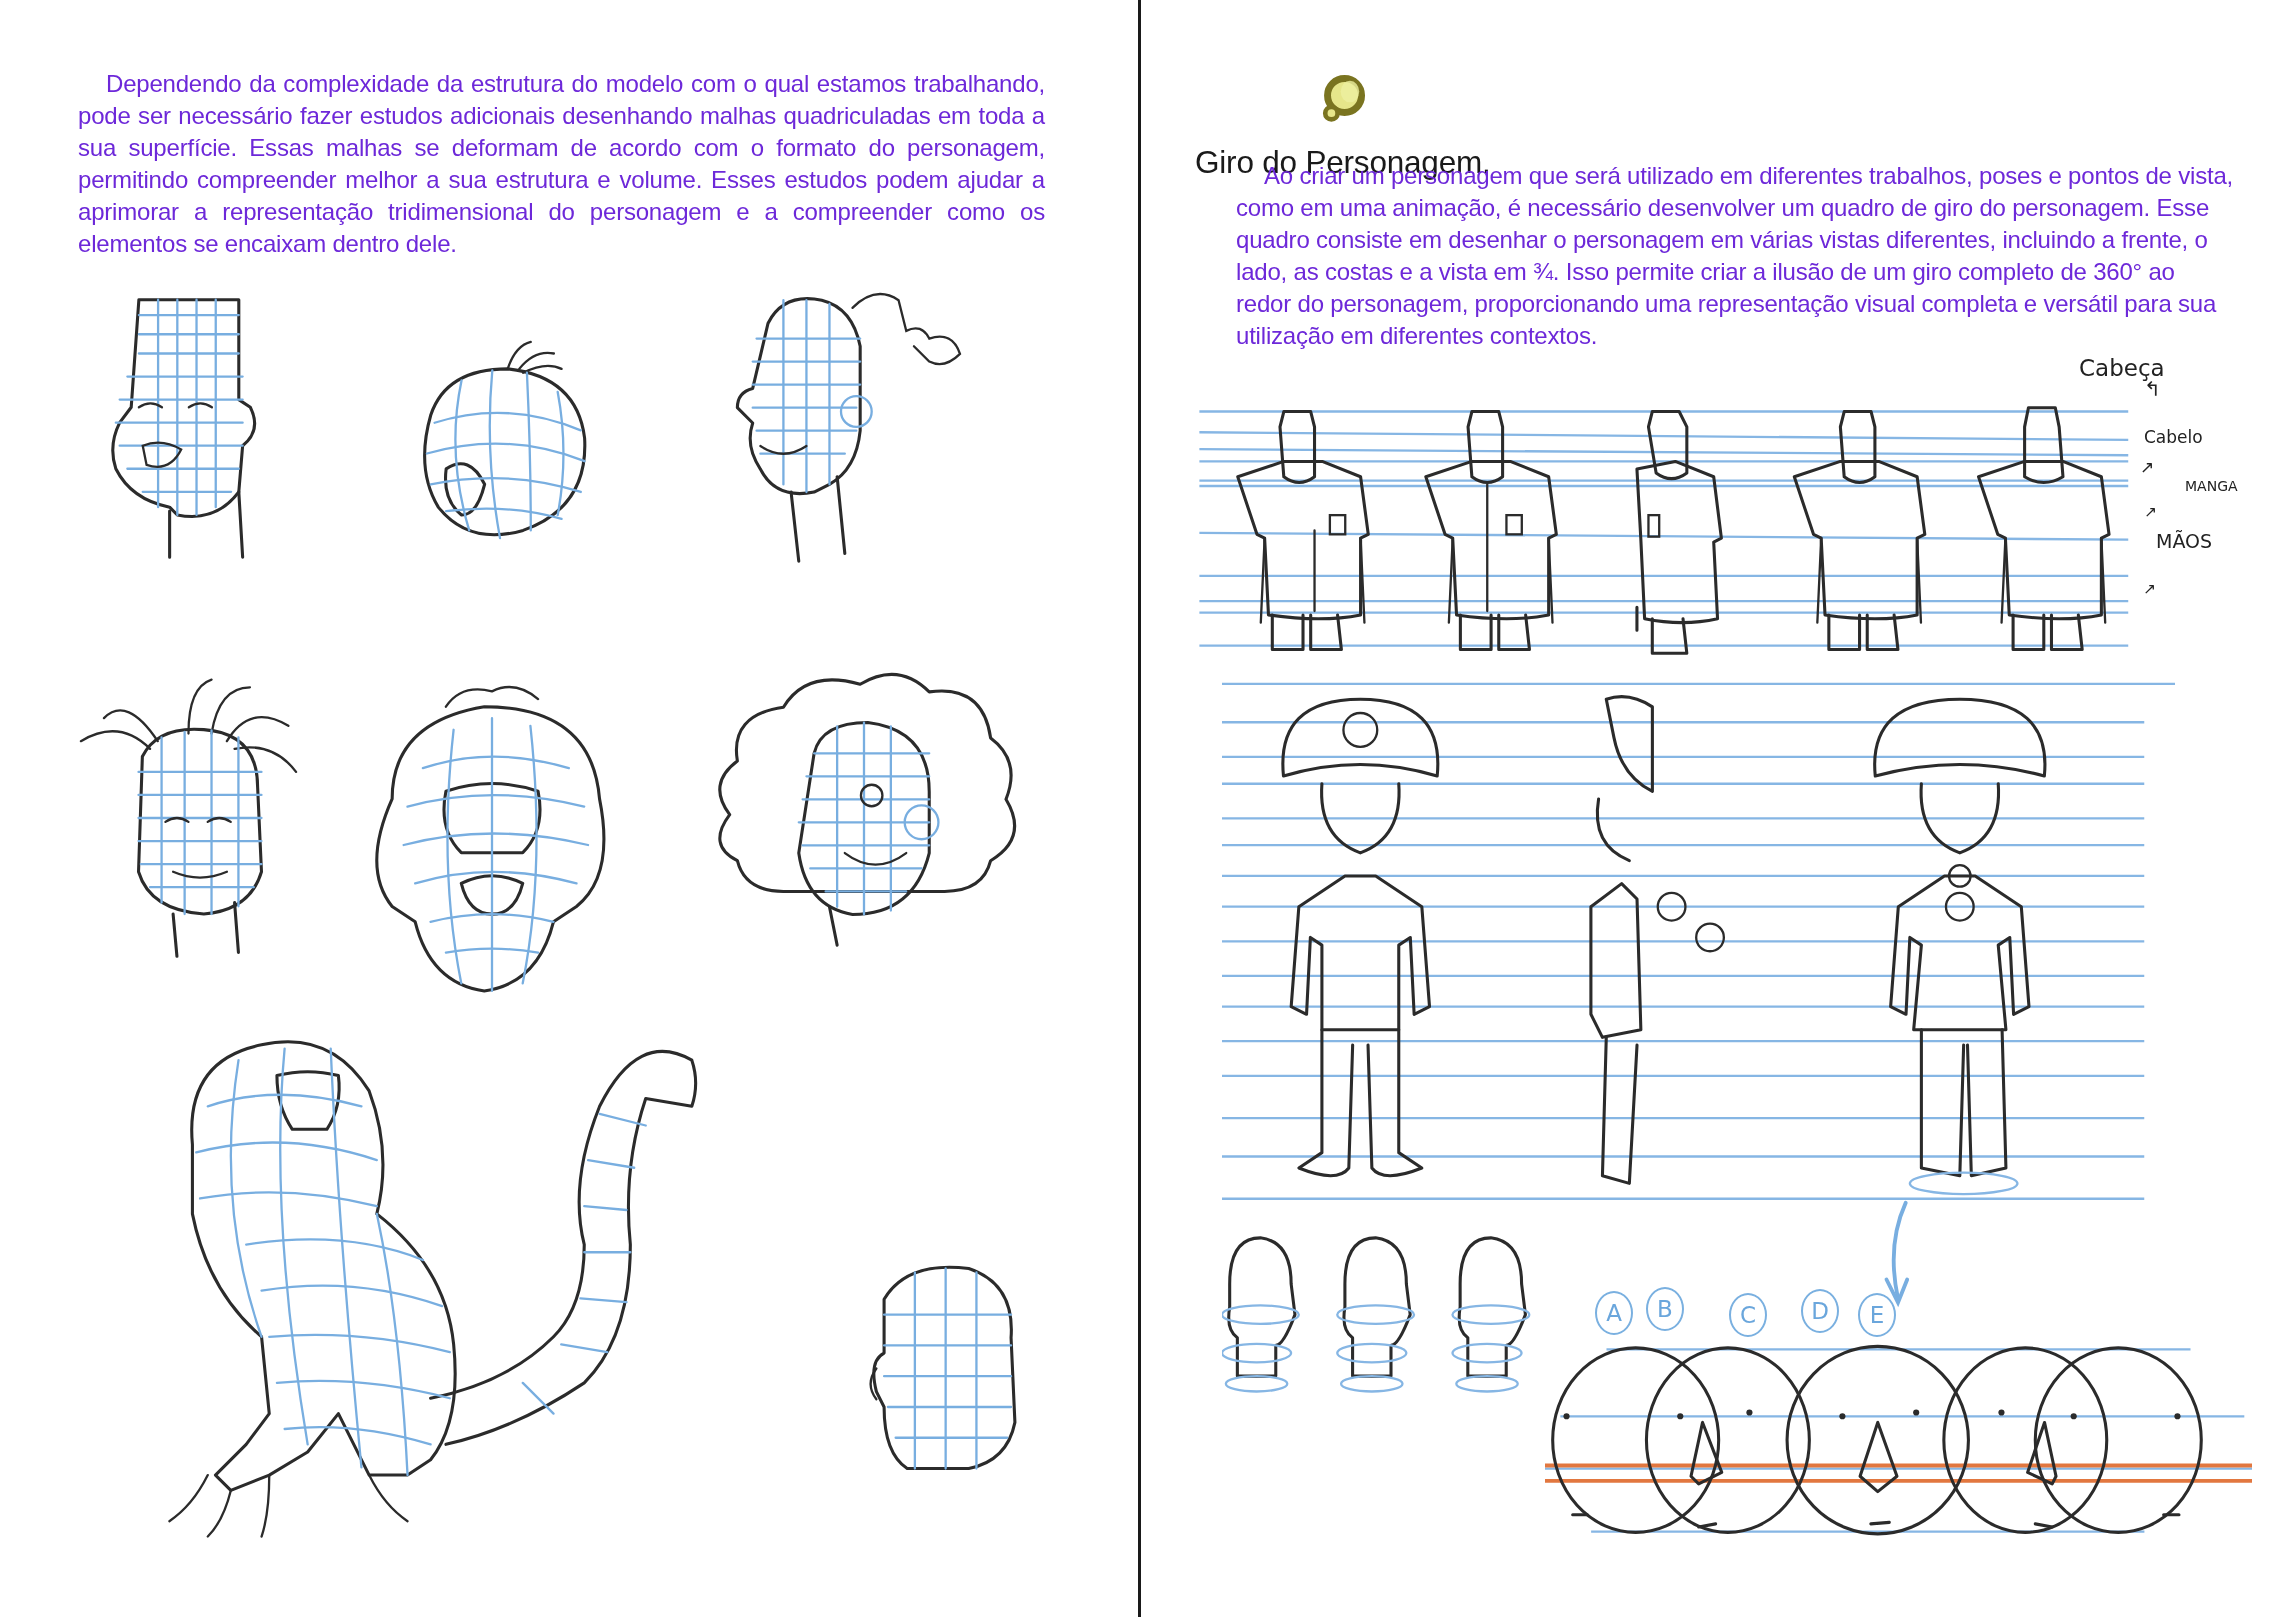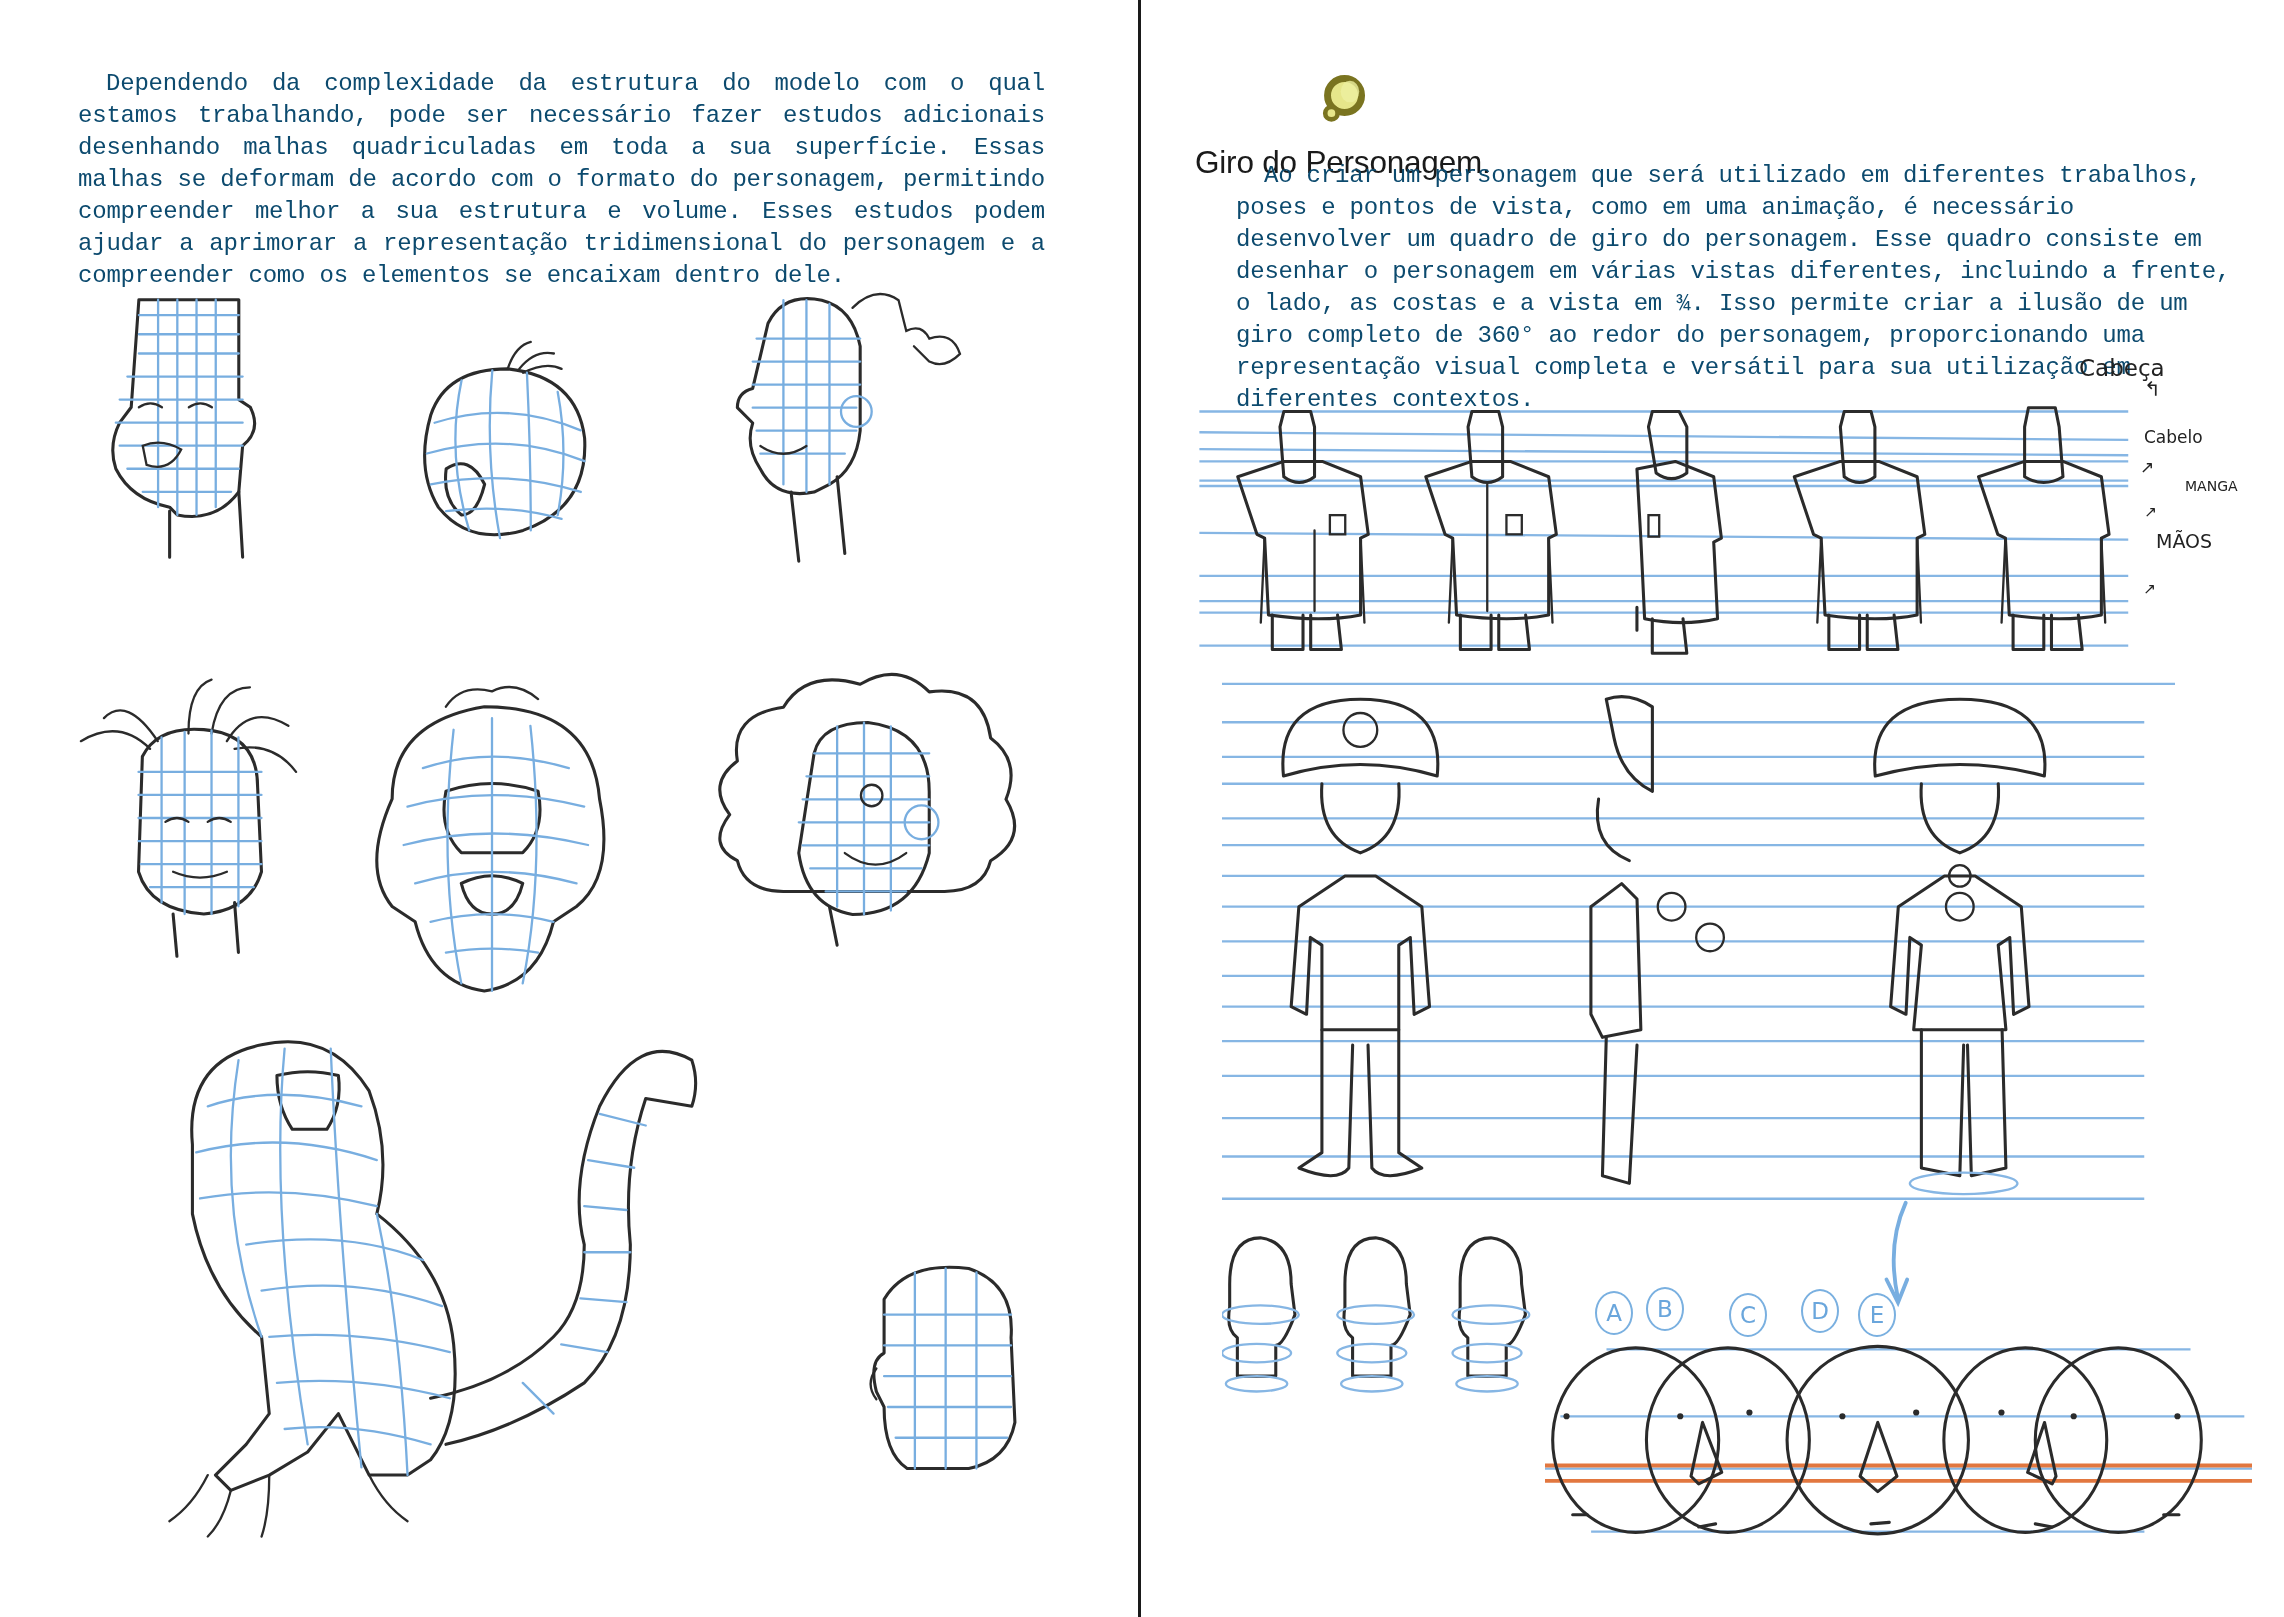--- a/index.html
+++ b/index.html
@@ -2,21 +2,21 @@
 <html style="font-size:12.3px"><head>
 <meta charset="utf-8">
 <style>
   html, body { margin:0; padding:0; background:#fff; }
   body { width:2284px; height:1618px; position:relative; overflow:hidden; font-family:"Liberation Sans", sans-serif; color:#2a2a2a; }
   .page { position:absolute; top:0; height:1618px; background:#fff; }
   .page-left { left:0; width:1138px; }
   .page-right { left:1141px; width:1143px; }
   .divider { position:absolute; left:1138px; top:0; width:3.1px; height:1618px; background:#1a1a1a; }
 
-  .para { position:absolute; font-size:24px; line-height:32px; color:#0c4a6e; letter-spacing:-0.2px;font-family:Liberation Mono, monospace; }
+  .para { position:absolute; font-size:24px; line-height:32px; color:#6d28d9; letter-spacing:-0.2px; }
   .para.justify { text-align:justify; text-align-last:left; }
   .para .indent { display:inline-block; width:28px; }
 
   .title-row { position:absolute; left:1195px; top:73px; display:flex; align-items:center; gap:20px;flex-direction:column; }
   .title { font-size:31.5px; color:#1a1a1a; letter-spacing:-0.2px; }
 
   .sketch { position:absolute; }
   .sketch svg { width:100%; height:100%; display:block; }
   .ink { fill:none; stroke:#2b2b2b; stroke-width:4; stroke-linecap:round; stroke-linejoin:round; }
   .ink-thin { fill:none; stroke:#2b2b2b; stroke-width:3; stroke-linecap:round; }

